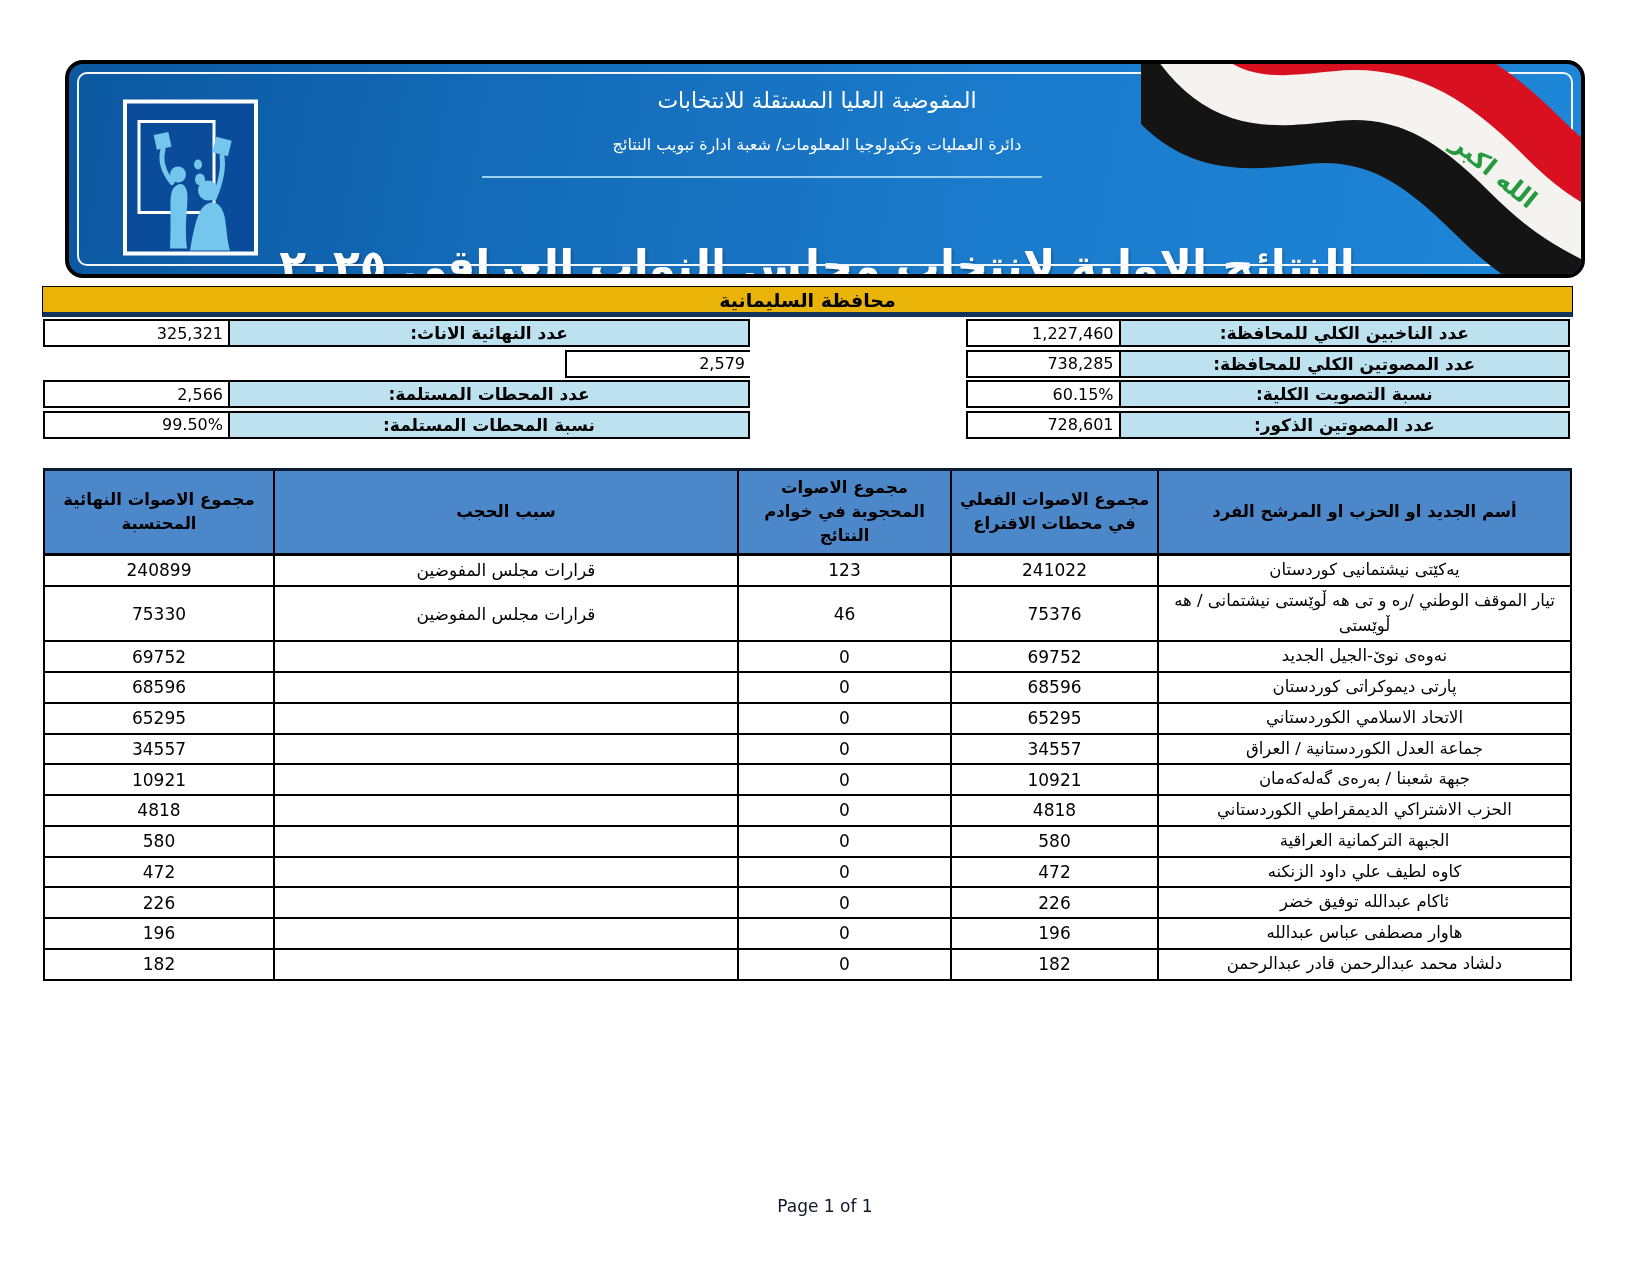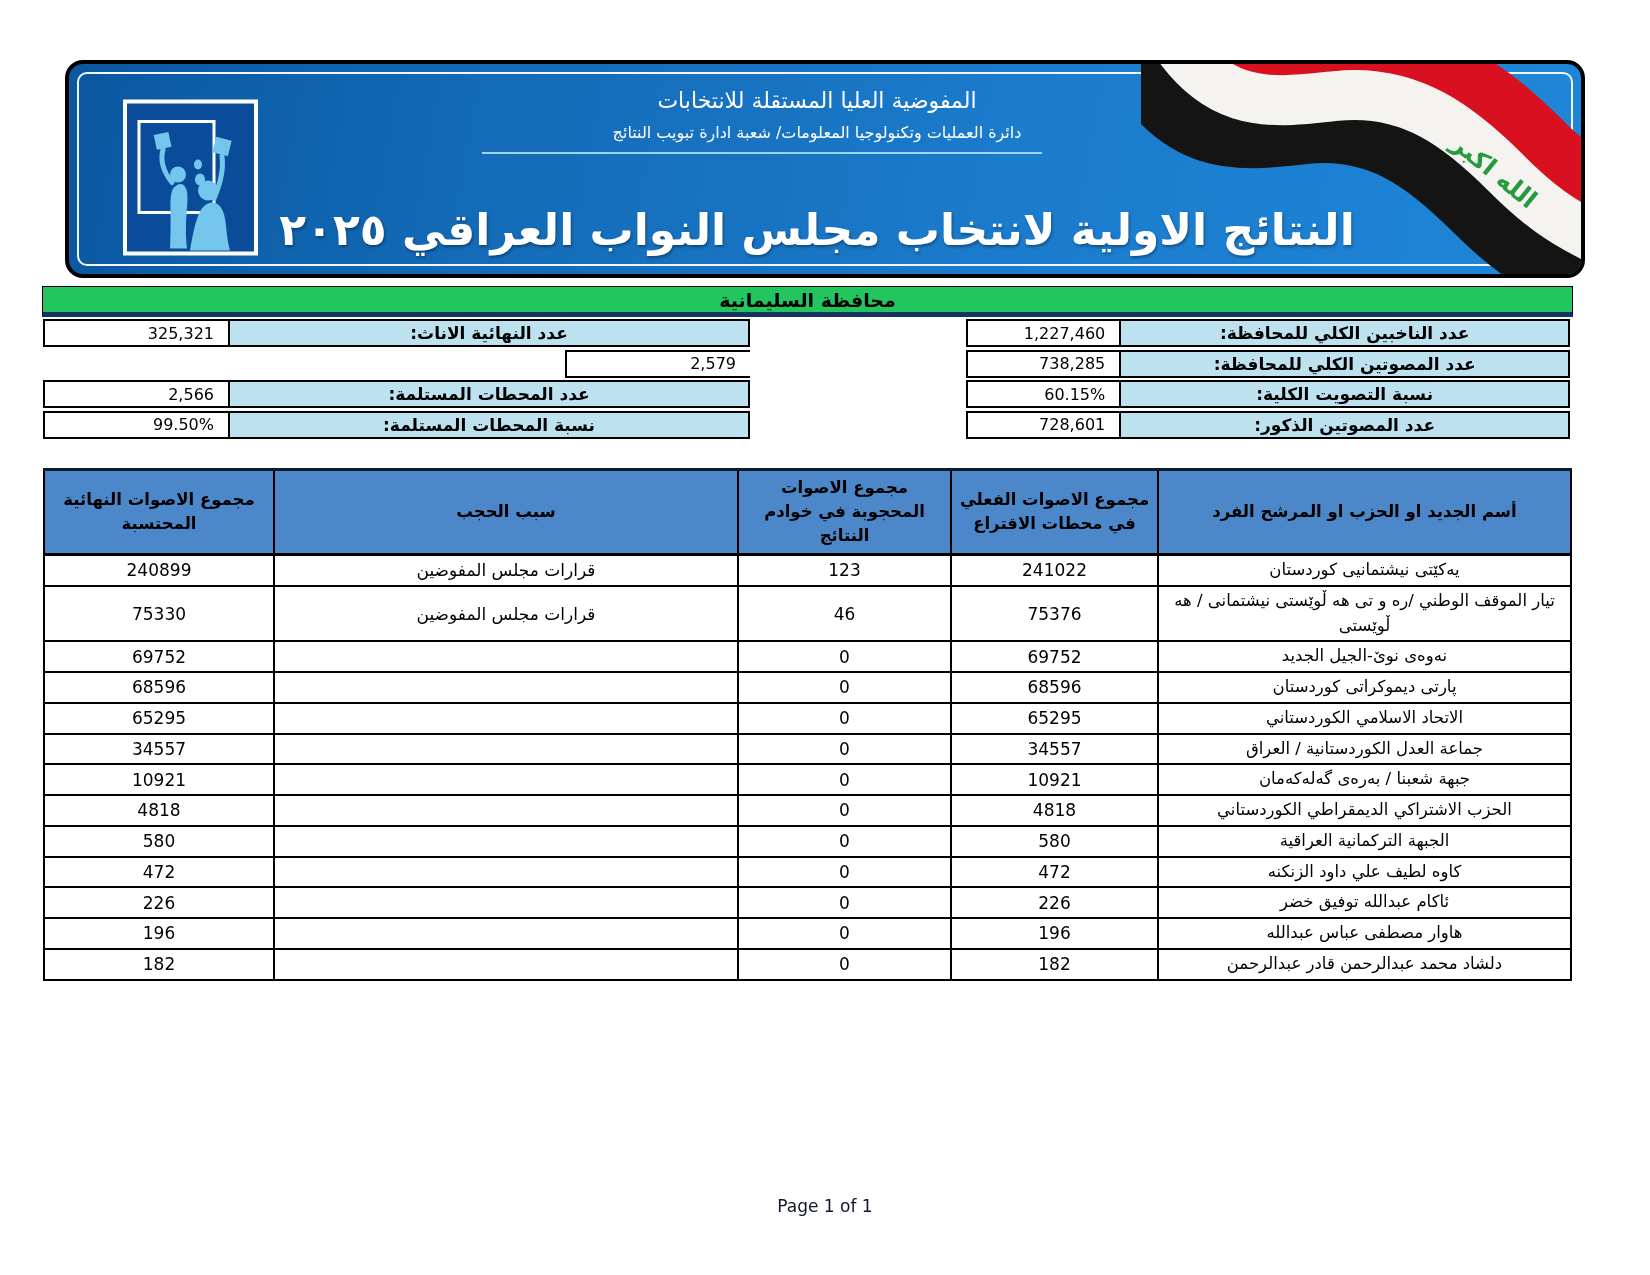--- a/index.html
+++ b/index.html
@@ -9,43 +9,43 @@
 
   
   .banner { position:absolute; left:65px; top:60px; width:1520px; height:218px;
     border:4px solid #000; border-radius:18px; overflow:hidden;
     background:linear-gradient(100deg,#0b57a0 0%,#146cb8 30%,#1b7bcc 62%,#1e86d8 100%); }
   .banner-inner-border { position:absolute; inset:8px; border:2.5px solid #f2f6fb;
     border-radius:10px; pointer-events:none; z-index:3; }
   .banner-flag { position:absolute; top:-6px; right:-10px; width:450px; height:232px; z-index:4; }
   .banner-logo { position:absolute; left:53px; top:34px; width:137px; height:159px; z-index:2; }
   .banner-text { position:absolute; left:0; right:16px; top:24px; z-index:2;
-    display:flex; flex-direction:column; align-items:center; color:#fff; }
+    display:flex; flex-direction:column; align-items:center; color:#fff;gap:12px; }
   .banner-org1 { font-size:22px; letter-spacing:0.5px; }
   .banner-org2 { font-size:16px; margin-top:10px; }
   .banner-divider { width:560px; height:2px; background:#9fd2ef; margin:10px 0 6px 0;
     transform:translateX(-55px); }
   .banner-title { font-size:44px; font-weight:bold; line-height:1.2; text-shadow:1px 2px 3px rgba(0,0,0,.35);margin-top:44px; }
 
   
   .gov-bar { position:absolute; left:42px; top:286px; width:1531px; height:31px;
-    background:#22c55e; border:1.5px solid #000; border-bottom:5px solid #14335e;
+    background:#eab308; border:1.5px solid #000; border-bottom:5px solid #14335e;
     display:flex; align-items:center; justify-content:center;
     font-size:19px; font-weight:bold; }
 
   
   .stats-group { position:absolute; direction:rtl; }
   .stats-group.right { left:938px; top:319px; width:632px; }
   .stats-group.left  { left:43px;  top:319px; width:707px; }
   .stats-row { display:flex; height:28px; margin-bottom:2.5px; direction:rtl; }
   .stat-label { background:#bee1f0; border:2px solid #000; font-weight:bold; font-size:17px;
     display:flex; align-items:center; justify-content:center; }
   .stat-value { background:#fff; border:2px solid #000; border-right:none; font-size:16px;
     display:flex; align-items:center; justify-content:flex-end;
-    direction:ltr; padding-right:14px; }
+    direction:ltr; padding-right:5px; }
   .stats-group.right .stat-label { width:502px; }
   .stats-group.right .stat-value { width:169px;margin-left:28px; }
   .stats-group.left  .stat-label { width:522px; }
   .stats-group.left  .stat-value { width:185px; }
 
   
   .results { position:absolute; left:43px; top:468px; width:1527px;
     border-collapse:collapse; direction:rtl; table-layout:fixed; }
   .results th, .results td { border:2px solid #000; text-align:center; vertical-align:middle;
     padding:2px 6px; overflow:hidden; }

